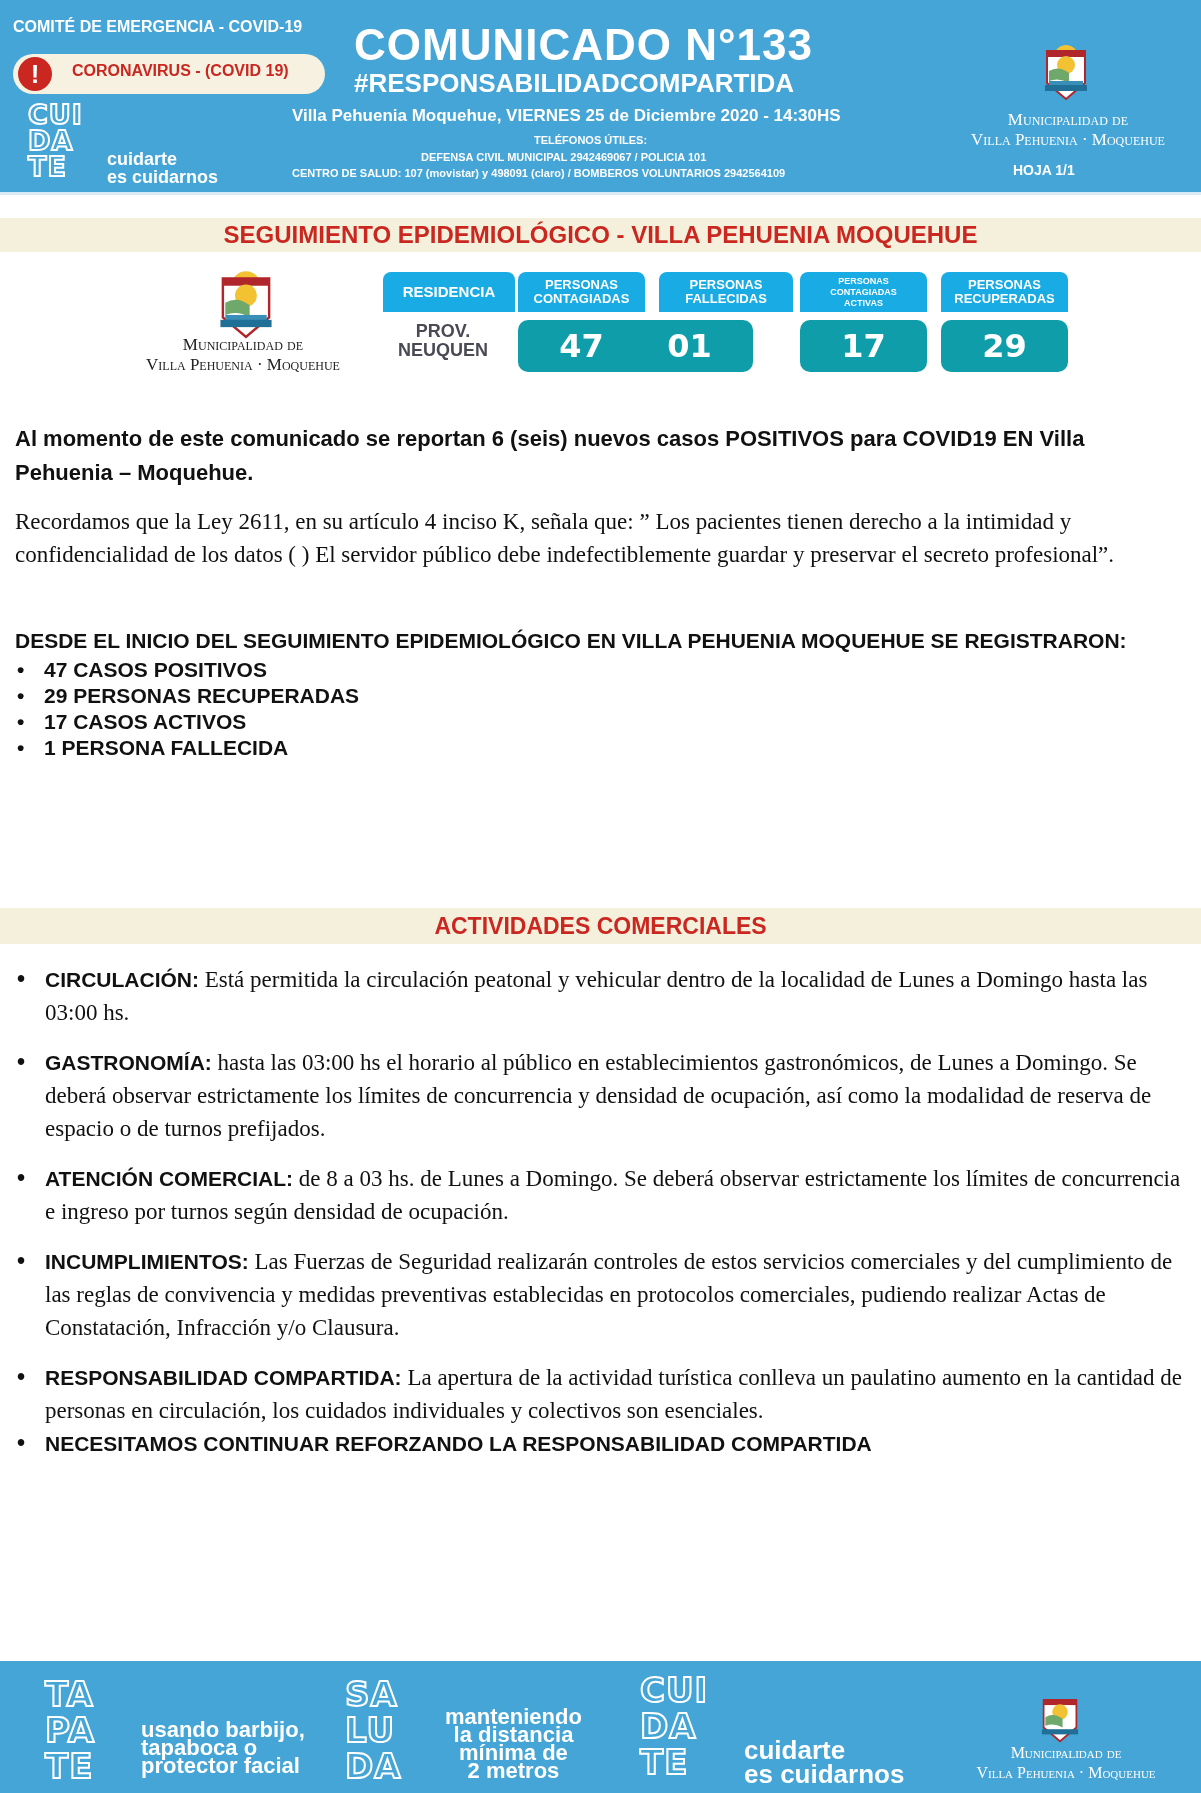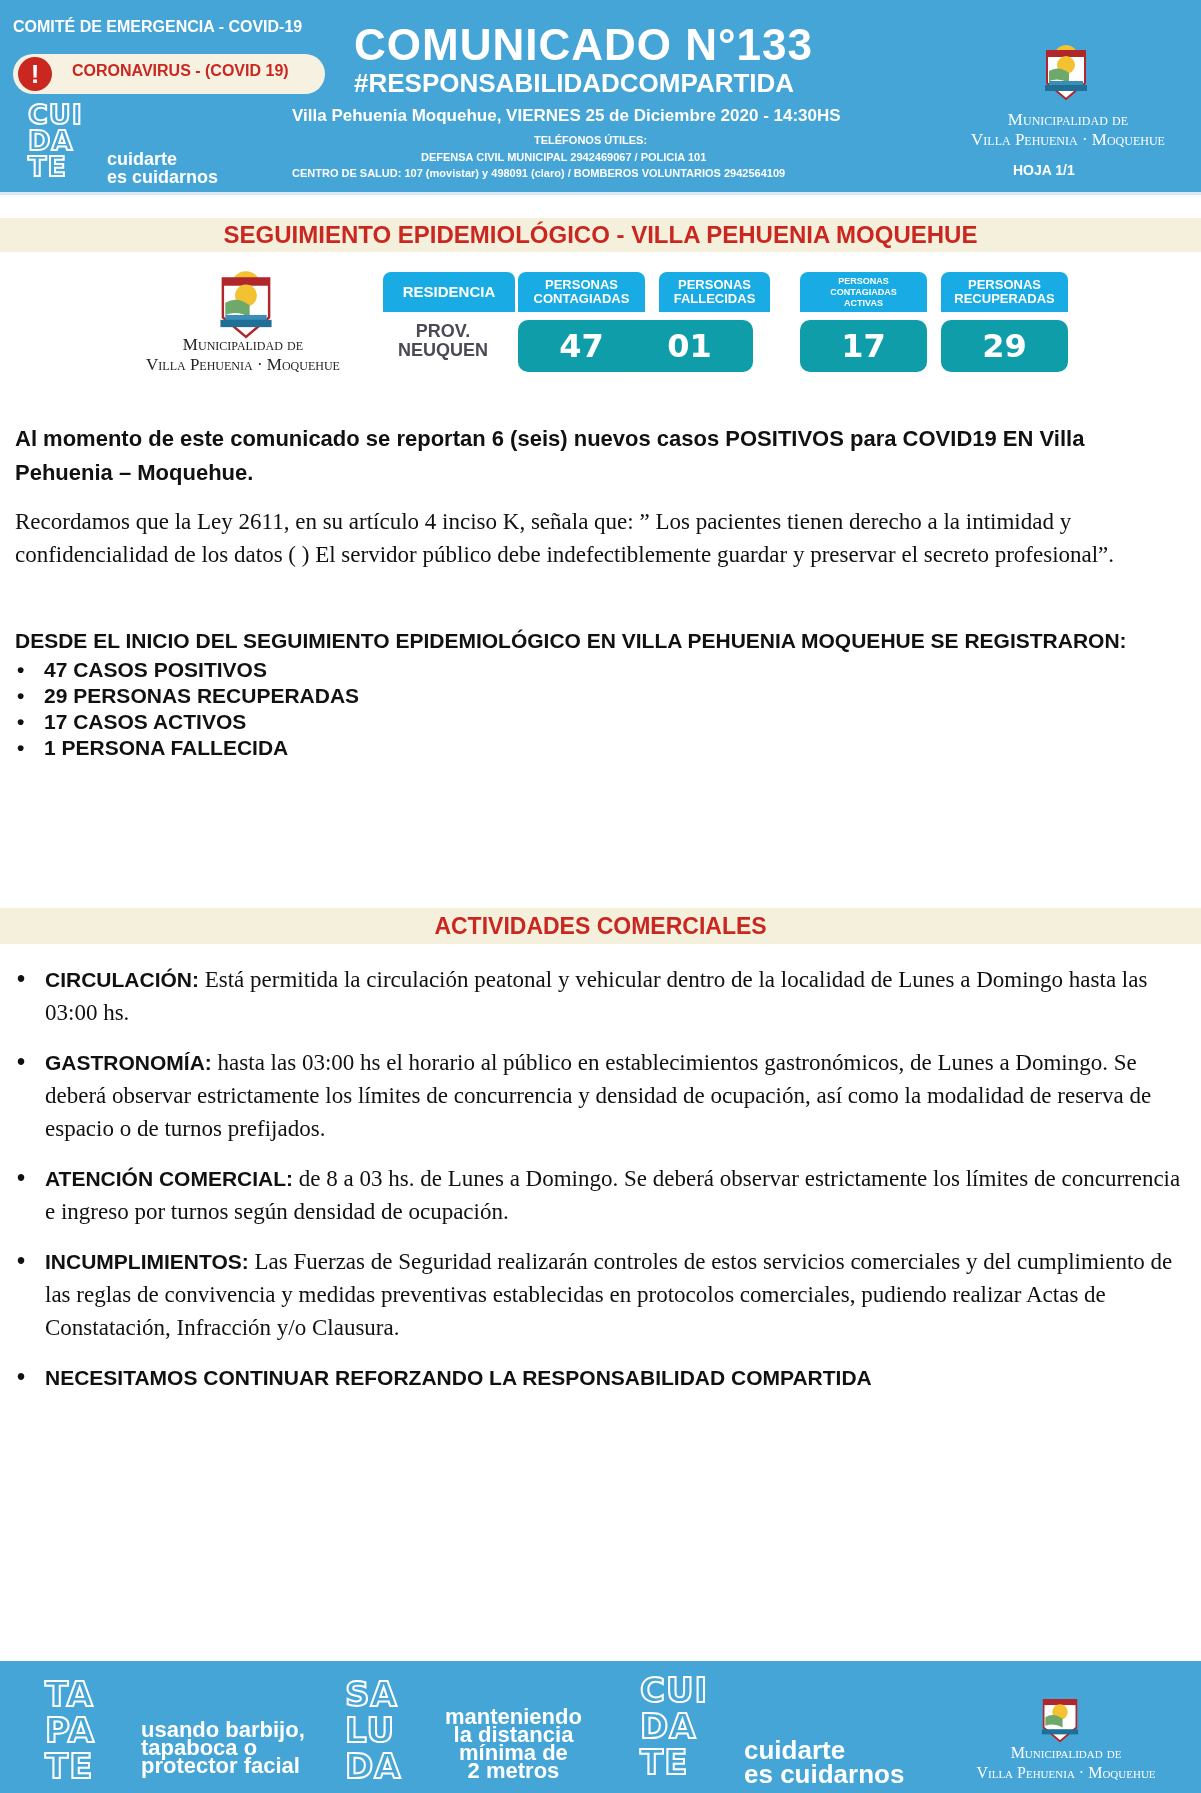--- a/index.html
+++ b/index.html
@@ -121,21 +121,21 @@
 
 <div id="res-head" class="abs stat-head">RESIDENCIA</div>
 <div id="res-val" class="abs">
   <div>PROV.</div>
   <div>NEUQUEN</div>
 </div>
 
 <div class="abs stat-head" style="left:518px;top:272px;width:127px;font-size:13px;">PERSONAS CONTAGIADAS</div>
 <div class="abs stat-val" style="left:518px;top:320px;width:127px;">47</div>
 
-<div class="abs stat-head" style="left:659px;top:272px;width:111px;font-size:13px;">PERSONAS FALLECIDAS</div>
+<div class="abs stat-head" style="left:659px;top:272px;width:134px;font-size:13px;">PERSONAS FALLECIDAS</div>
 <div class="abs stat-val" style="left:626px;top:320px;width:127px;">01</div>
 
 <div class="abs stat-head" style="left:800px;top:272px;width:127px;font-size:9px;line-height:11px;padding:0 10px;box-sizing:border-box;">PERSONAS CONTAGIADAS ACTIVAS</div>
 <div class="abs stat-val" style="left:800px;top:320px;width:127px;">17</div>
 
 <div class="abs stat-head" style="left:941px;top:272px;width:127px;font-size:13px;">PERSONAS RECUPERADAS</div>
 <div class="abs stat-val" style="left:941px;top:320px;width:127px;">29</div>
 
 <div id="lead" class="abs">Al momento de este comunicado se reportan 6 (seis) nuevos casos POSITIVOS para COVID19 EN Villa Pehuenia – Moquehue.</div>
 <div id="law" class="abs">Recordamos que la Ley 2611, en su artículo 4 inciso K, señala que:  ” Los pacientes tienen derecho a la intimidad y confidencialidad de los datos ( ) El servidor público debe indefectiblemente guardar y preservar el secreto profesional”.</div>
@@ -150,20 +150,21 @@
 </div>
 
 <div id="act-bar" class="abs bar">
   <div id="act-title" class="bar-title">ACTIVIDADES COMERCIALES</div>
 </div>
 <div id="rules" class="abs">
   <div class="rule"><span class="k">CIRCULACIÓN:</span><span> Está permitida la circulación peatonal y vehicular dentro de la localidad de Lunes a Domingo hasta las 03:00 hs.</span></div>
   <div class="rule"><span class="k">GASTRONOMÍA:</span><span> hasta las 03:00 hs el horario al público en establecimientos gastronómicos, de Lunes a Domingo. Se deberá observar estrictamente los límites de concurrencia y densidad de ocupación, así como la modalidad de reserva de espacio o de turnos prefijados.</span></div>
   <div class="rule"><span class="k">ATENCIÓN COMERCIAL:</span><span> de 8 a 03 hs. de Lunes a Domingo. Se deberá observar estrictamente los límites de concurrencia e ingreso por turnos según densidad de ocupación.</span></div>
   <div class="rule"><span class="k">INCUMPLIMIENTOS:</span><span> Las Fuerzas de Seguridad realizarán controles de estos servicios comerciales y del cumplimiento de las reglas de convivencia y medidas preventivas establecidas en protocolos comerciales, pudiendo realizar Actas de Constatación, Infracción y/o Clausura.</span></div>
+  <div class="rule tight"><span class="k">RESPONSABILIDAD COMPARTIDA:</span><span> La apertura de la actividad turística conlleva un paulatino aumento en la cantidad de personas en circulación, los cuidados individuales y colectivos son esenciales.</span></div>
   <div class="rule"><span class="k">NECESITAMOS CONTINUAR REFORZANDO LA RESPONSABILIDAD COMPARTIDA</span></div>
 </div>
 
 <div id="footer" class="abs"></div>
 <div id="tapate" class="abs stencil">
   <div>TA</div>
   <div>PA</div>
   <div>TE</div>
 </div>
 <div id="tapate-tag" class="abs f-tag">

